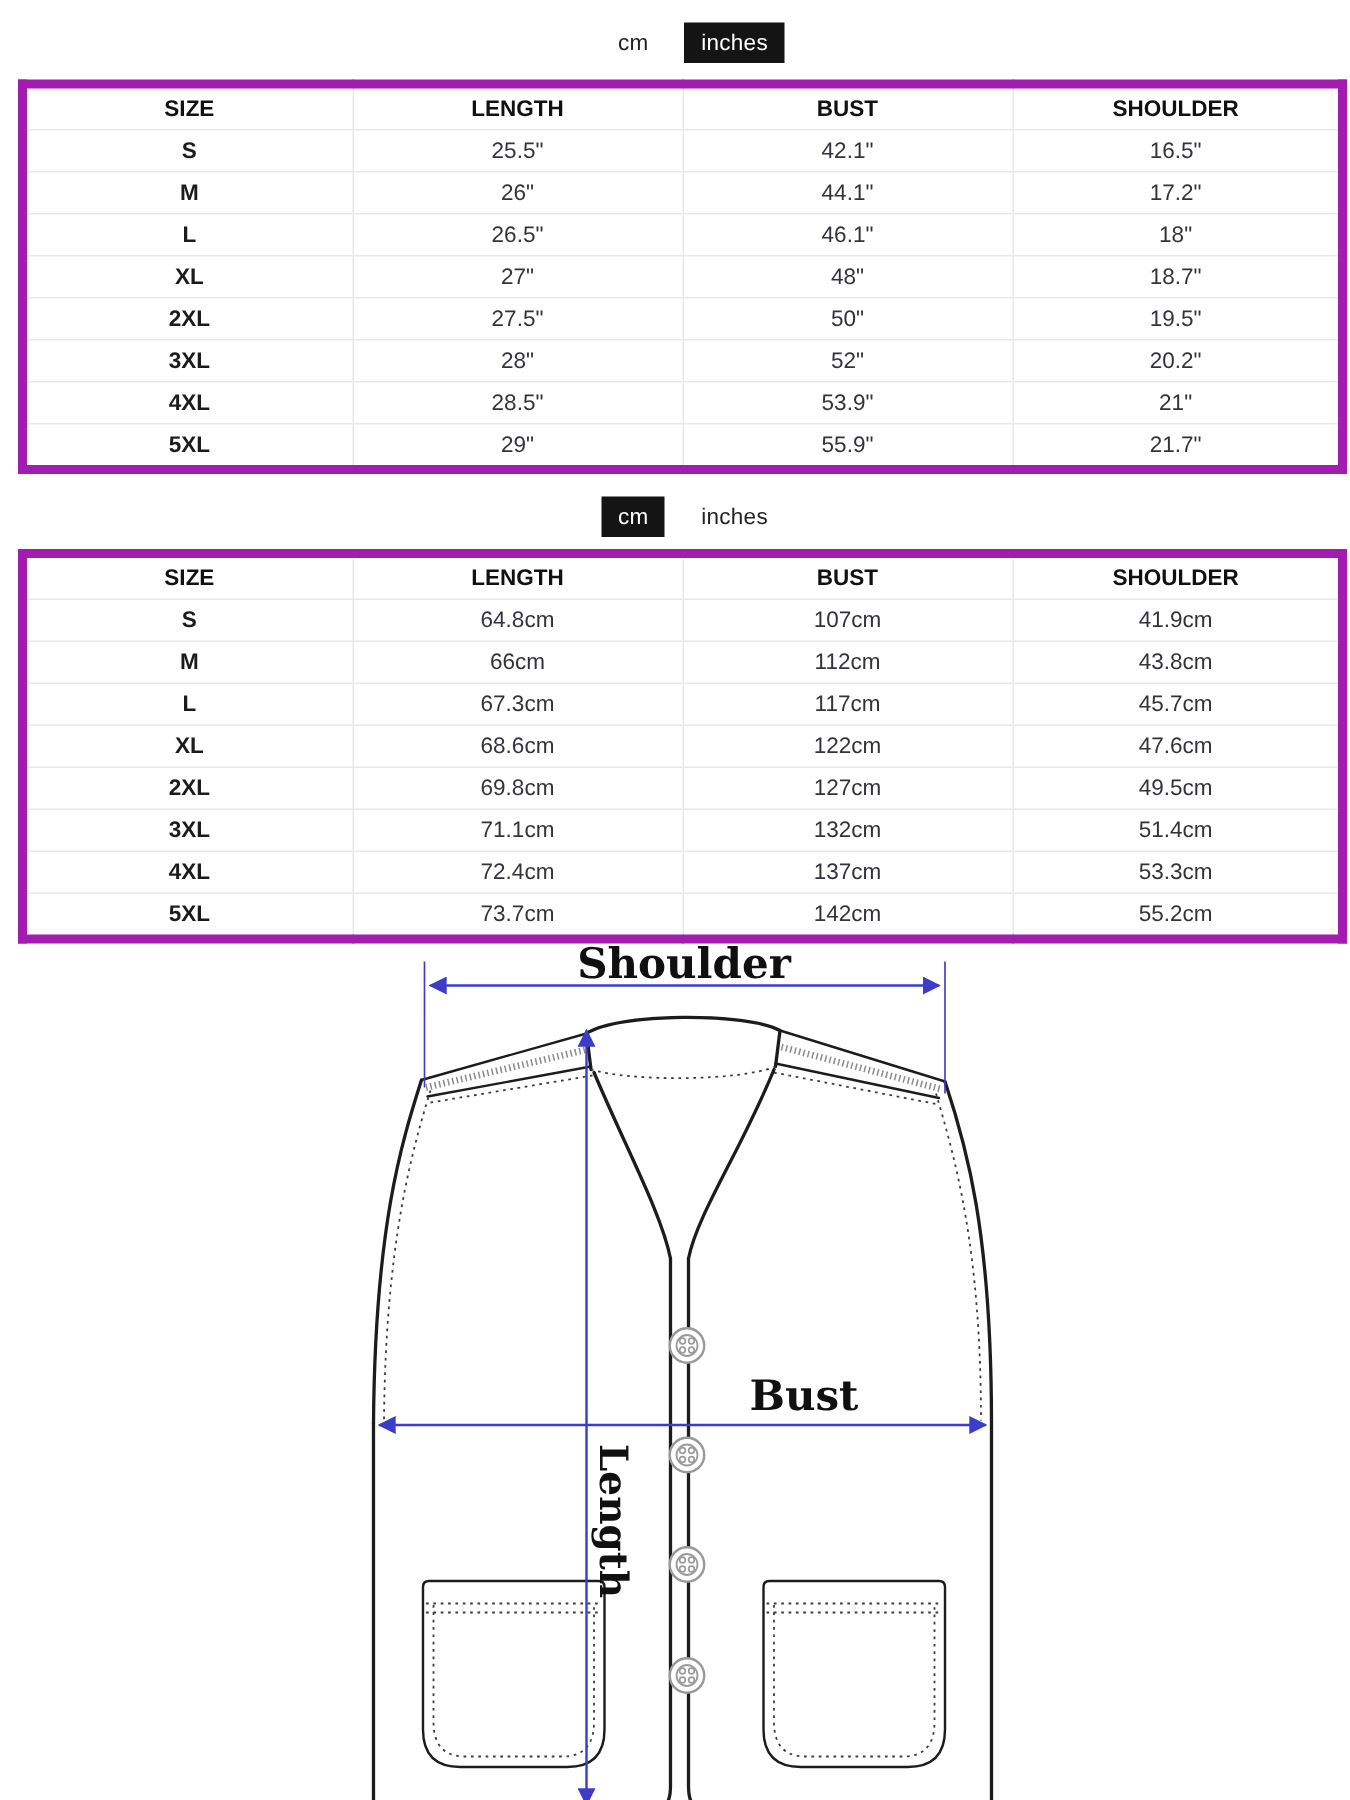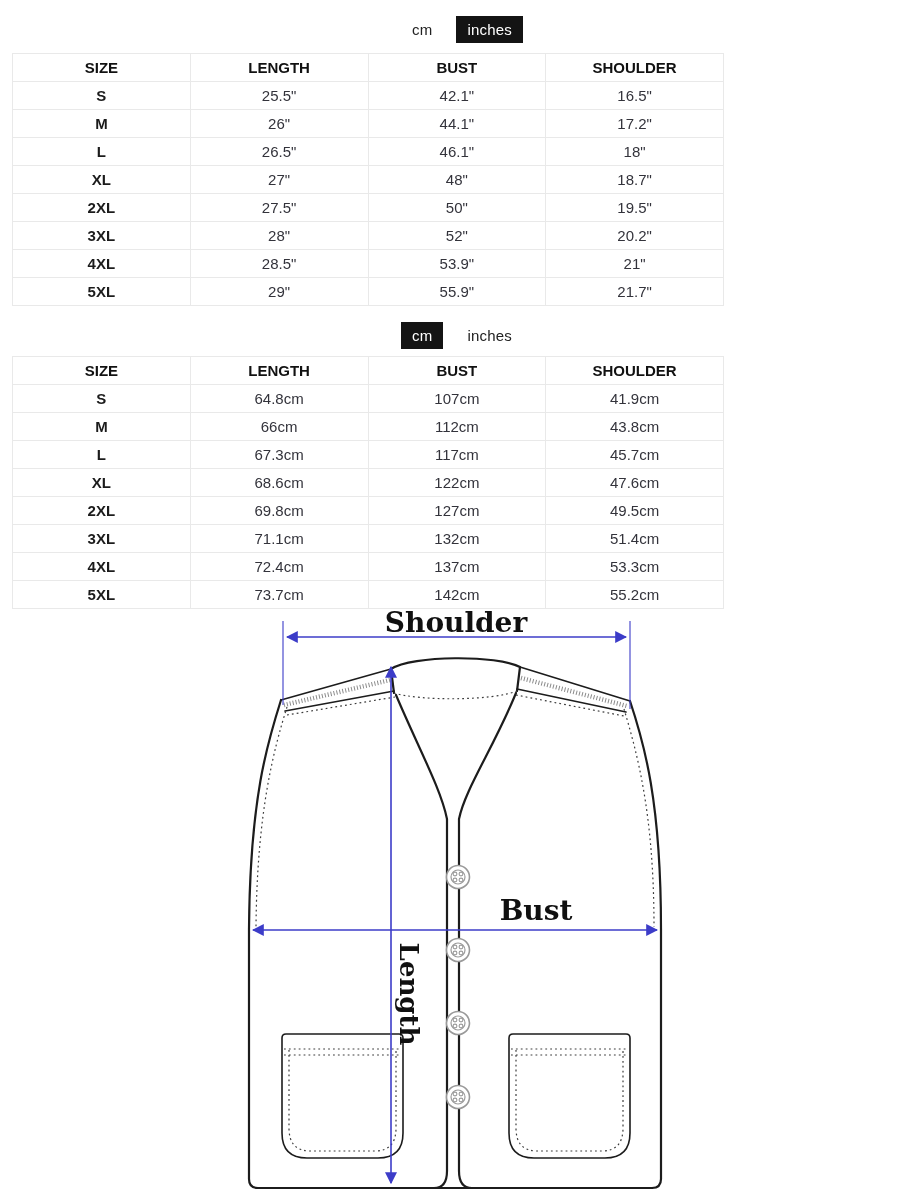--- a/index.html
+++ b/index.html
@@ -2,34 +2,34 @@
 <html><head>
 <meta charset="utf-8">
 <style>
   html,body{margin:0;padding:0;}
   body{
     width:900px;height:1200px;background:#ffffff;
     font-family:"Liberation Sans",sans-serif;
     position:relative;overflow:hidden;
   }
   .toggle-row{
-    display:flex;justify-content:center;align-items:center;gap:13px;
+    display:flex;justify-content:center;align-items:flex-start;gap:13px;
     height:28px;
     padding-left:24px;
   }
   .toggle-row.first{padding-top:15px;}
   .toggle-row.second{margin-top:15px;}
   .unit-option{
     font-size:15px;color:#222;padding:4px 11px;line-height:19px;
     cursor:pointer;user-select:none;letter-spacing:0.2px;
   }
   .unit-option.selected{background:#141414;color:#ffffff;}
   table.size-table{
-    width:712px;margin:10px 10px 0 12px;border-collapse:collapse;table-layout:fixed;
-    border:1px solid #a21caf;
+    width:886px;margin:10px 10px 0 12px;border-collapse:collapse;table-layout:fixed;
+    border:6px solid #a21caf;
   }
   table.size-table.second{margin-top:7px;}
   .size-table th,.size-table td{
     border:1px solid #e9e9e9;height:27px;text-align:center;vertical-align:middle;
     font-size:15px;padding:0;
   }
   .size-table th{font-weight:bold;color:#111;}
   .size-table td{color:#33333b;}
   .size-table td:first-child{font-weight:bold;color:#1b1b1b;}
   #diagram{display:block;margin-top:0;}

